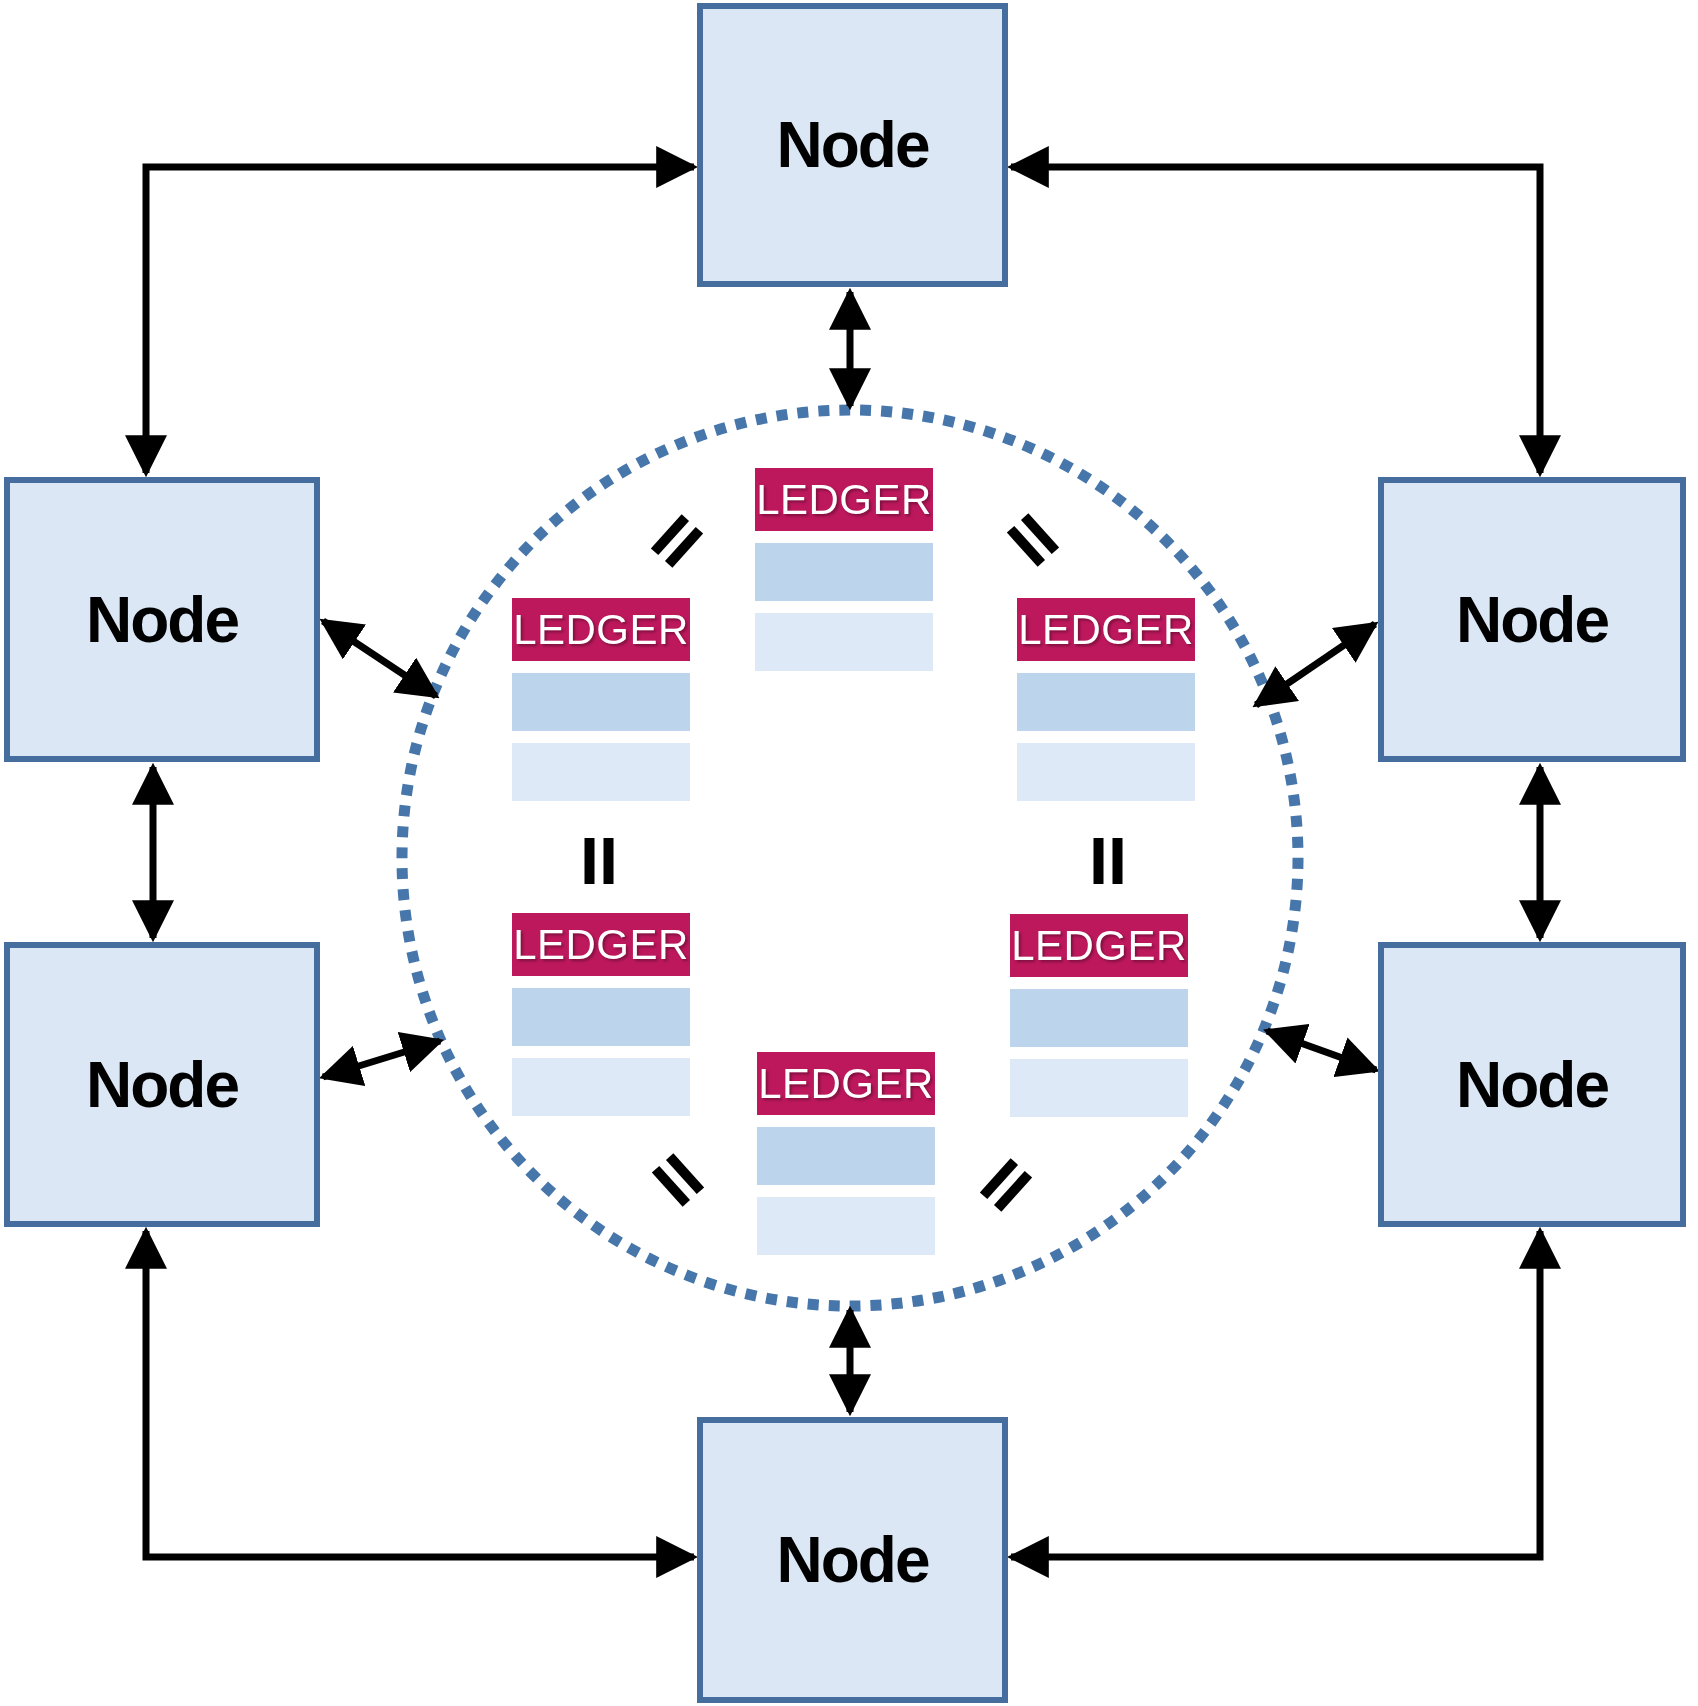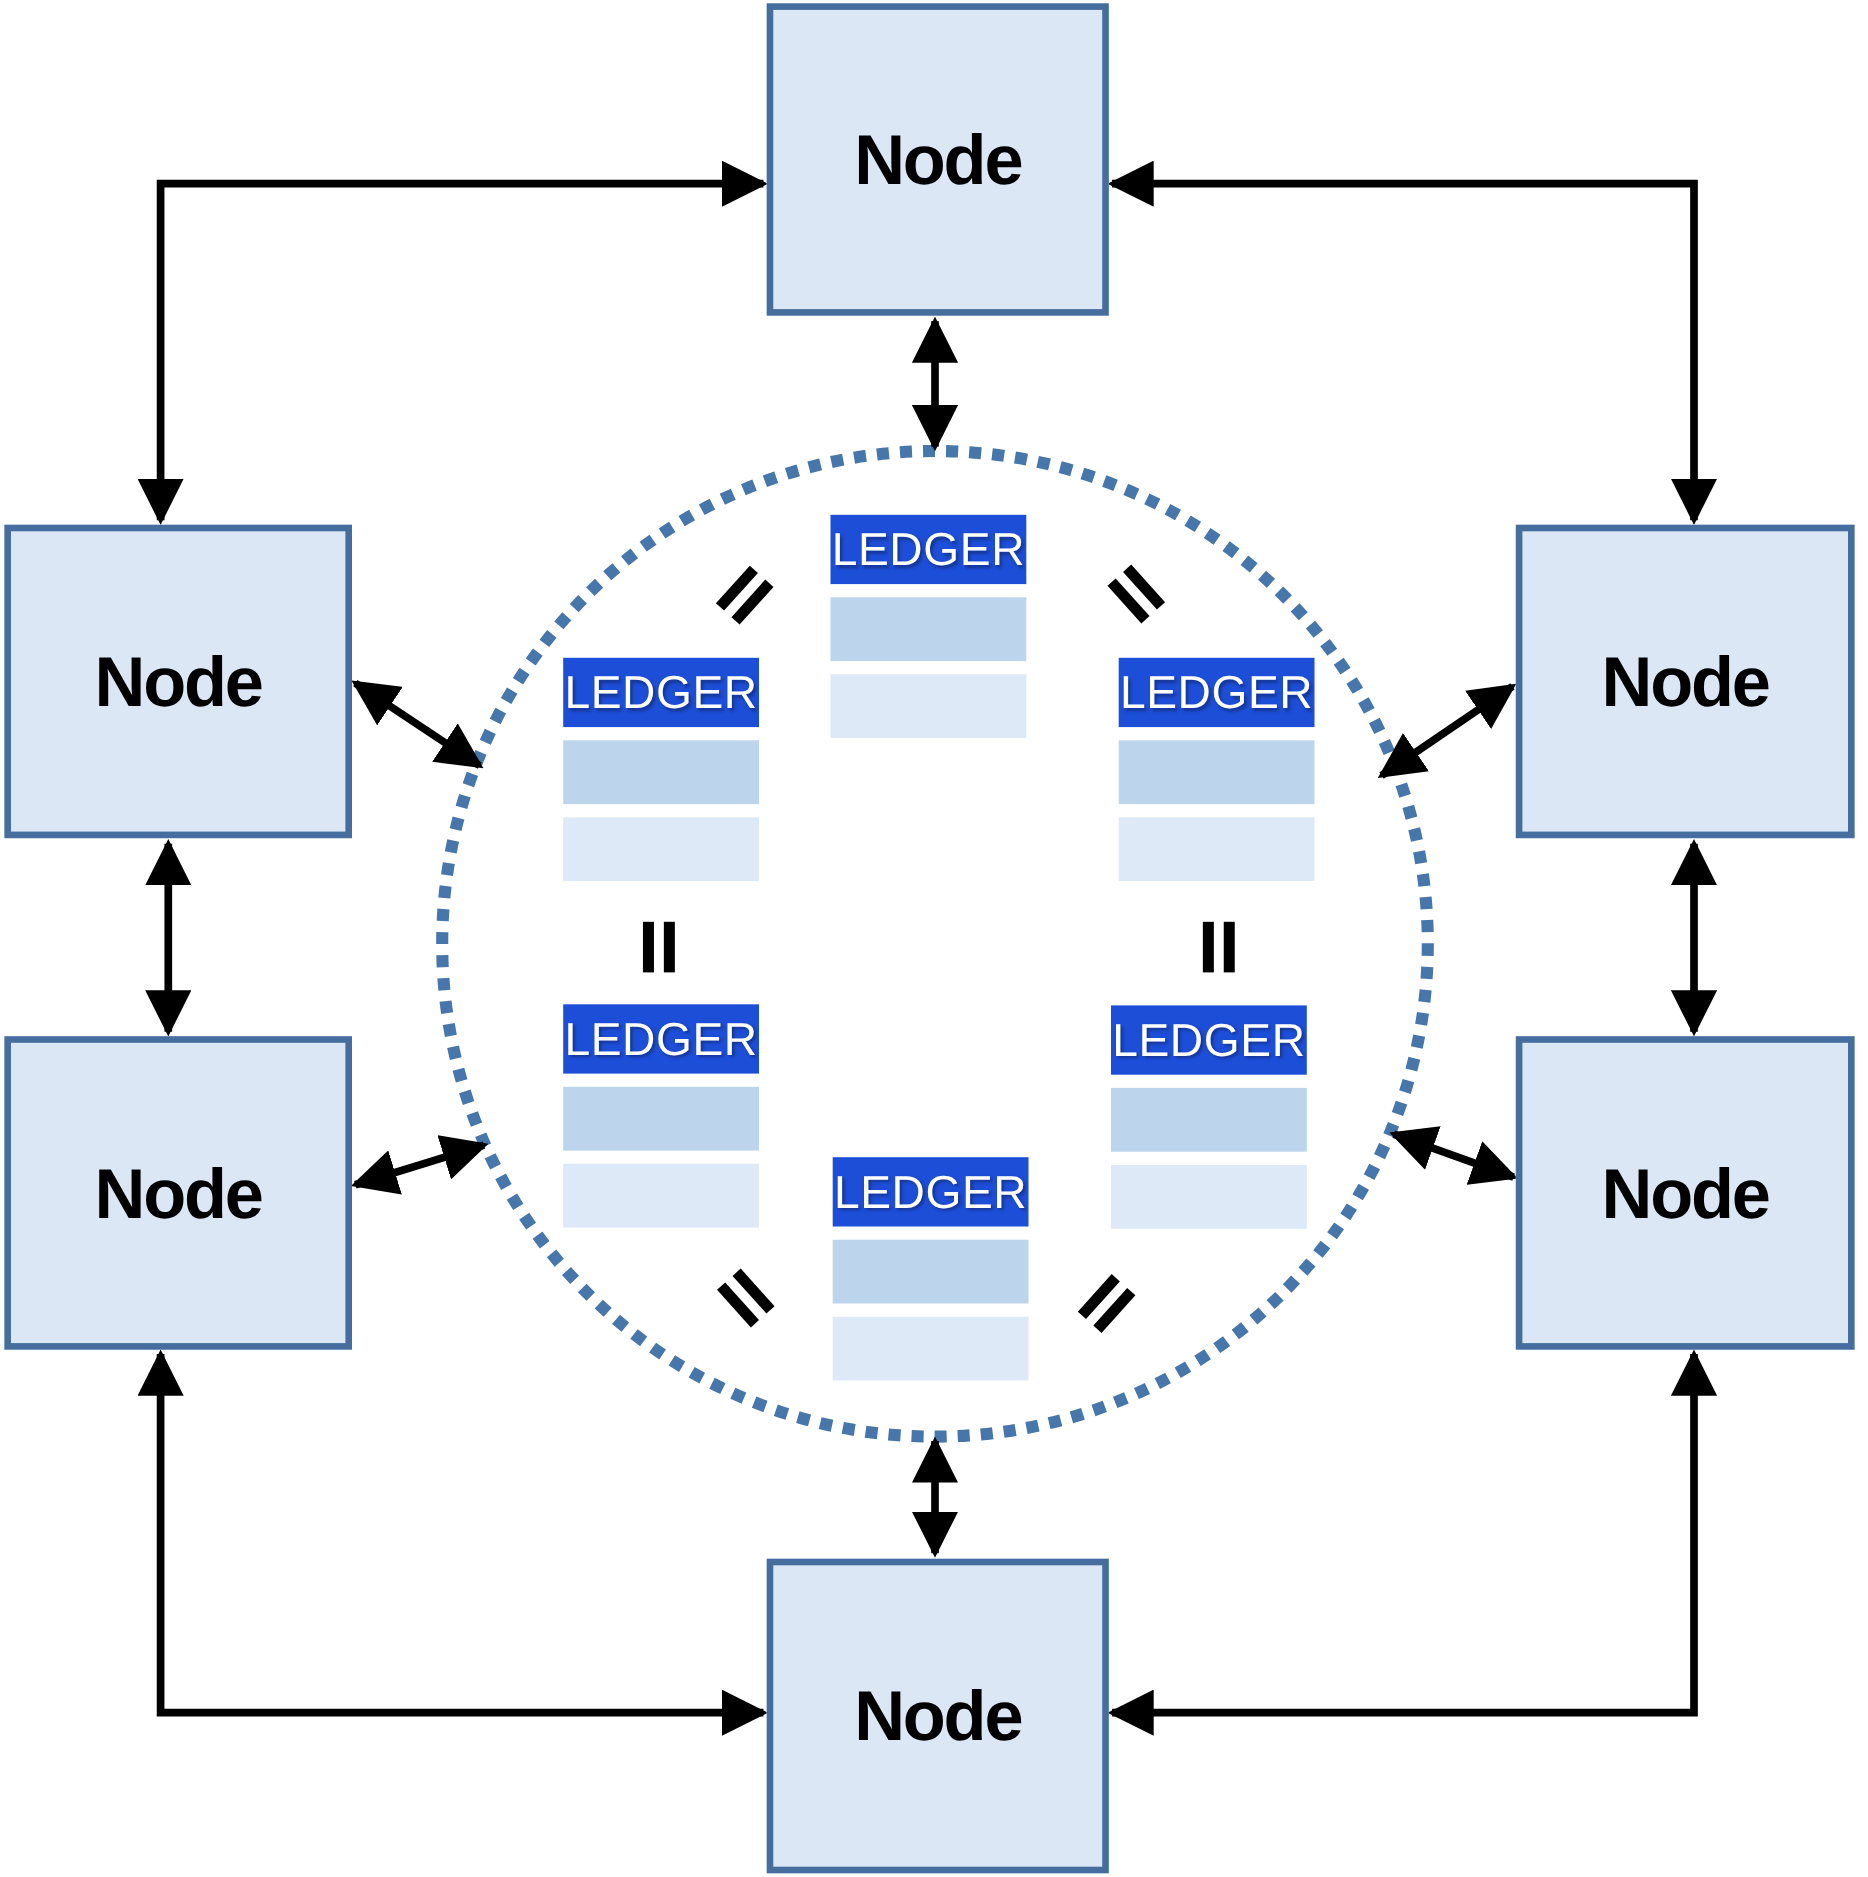--- a/index.html
+++ b/index.html
@@ -24,21 +24,21 @@
   }
   .node.n-top        { left:697px;  top:3px;    width:311px; height:284px; }
   .node.n-left-up    { left:4px;    top:477px;  width:316px; height:285px; }
   .node.n-left-low   { left:4px;    top:942px;  width:316px; height:285px; }
   .node.n-right-up   { left:1378px; top:477px;  width:308px; height:285px; }
   .node.n-right-low  { left:1378px; top:942px;  width:308px; height:285px; }
   .node.n-bottom     { left:697px;  top:1417px; width:311px; height:286px; }
 
   .ledger { position:absolute; width:178px; }
   .ledger .hd {
-    height:63px; background:#1d4ed8;
+    height:63px; background:#be185d;
     display:flex; align-items:center; justify-content:center;
     color:#ffffff; font-size:42px; letter-spacing:0.5px;
     text-shadow:2px 2px 3px rgba(0,0,0,0.35);
     margin-bottom:12px;
   }
   .ledger .row { height:58px; margin-bottom:12px; }
   .ledger .row.r1 { background:#bcd5ec; }
   .ledger .row.r2 { background:#dde9f6; margin-bottom:0; }
   .ledger.l-top          { left:755px;  top:468px; }
   .ledger.l-mid-left     { left:512px;  top:598px; }

